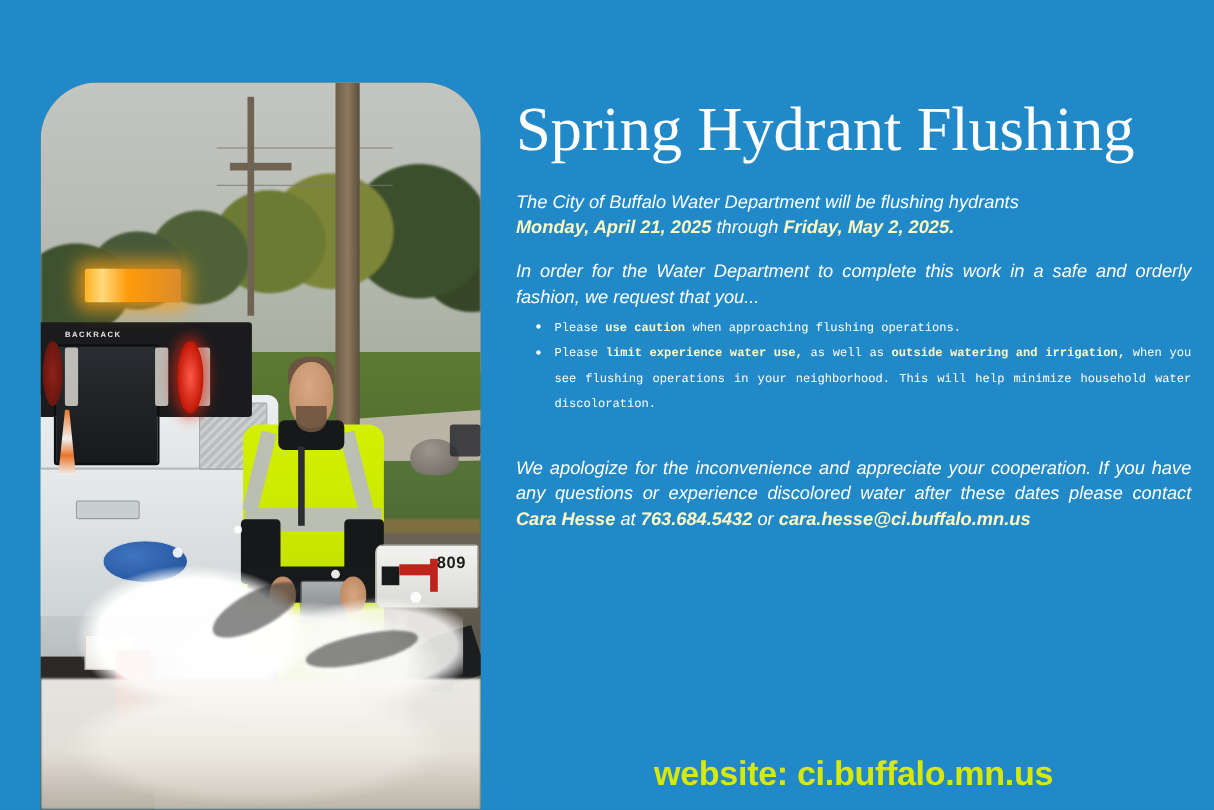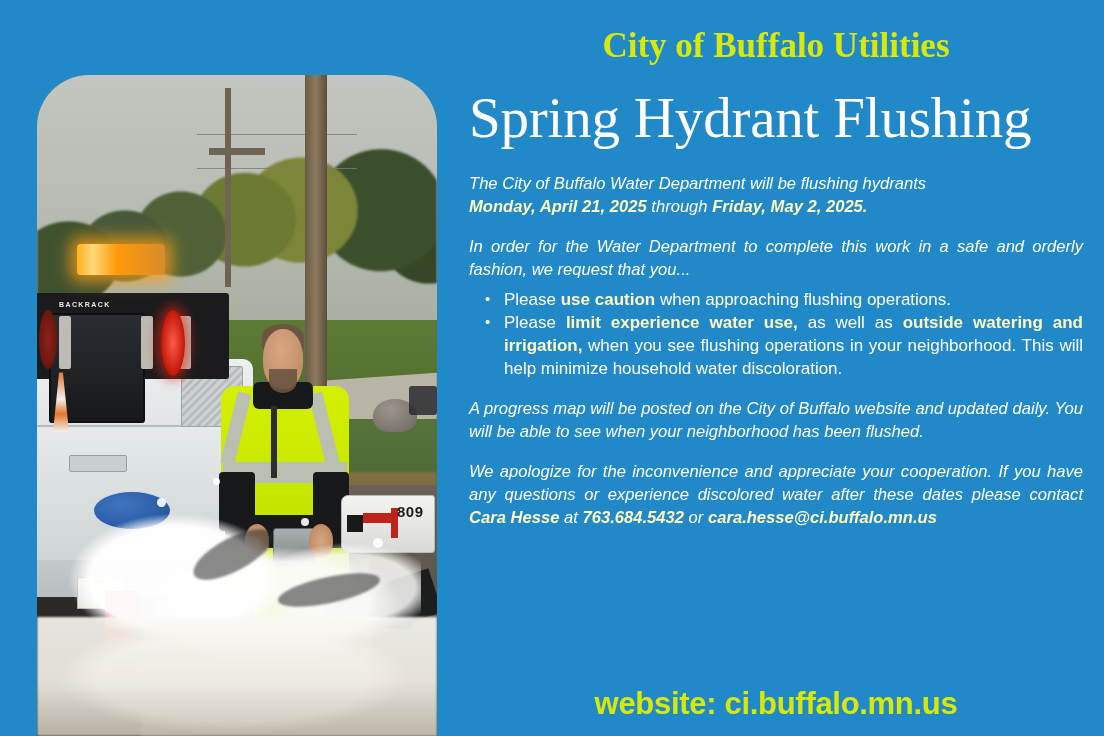--- a/index.html
+++ b/index.html
@@ -169,21 +169,21 @@
     font-family:"Liberation Serif", serif;
     font-size:57px;font-weight:400;color:#ffffff;line-height:1.05;
     letter-spacing:-0.2px;white-space:nowrap;
   }
   .body{position:absolute;top:172px;left:0;width:614px;color:#ffffff;}
   p{margin:0;font-size:16.6px;line-height:23px;color:#fff;font-style:italic;}
   p.just{text-align:justify;}
   .hl{color:#fef9c3;font-weight:700;}
   .gap{height:17px;}
   ul{margin:7px 0 0 0;padding:0 0 0 35px;list-style:none;}
-  li{position:relative;font-size:17px;line-height:23px;margin-bottom:0;text-align:justify;}
+  li{position:relative;font-size:11px;line-height:23px;margin-bottom:0;text-align:justify;font-family:Liberation Mono, monospace;}
   li::before{content:"•";position:absolute;left:-19px;top:-1px;color:#fff;font-size:15px;}
   .website{
     position:absolute;top:686px;left:0;width:614px;text-align:center;
     font-size:31px;font-weight:700;color:#d7e80b;
     font-family:"Liberation Sans", sans-serif;letter-spacing:-0.3px;
   }
 </style>
 </head>
 <body>
 
@@ -260,40 +260,38 @@
       <div class="spray" style="left:30%;top:64%;width:9px;height:9px;"></div>
       <div class="spray" style="left:44%;top:61%;width:7px;height:7px;"></div>
       <div class="spray" style="left:66%;top:67%;width:8px;height:8px;"></div>
       <div class="spray" style="left:18%;top:72%;width:6px;height:6px;"></div>
       <div class="spray" style="left:84%;top:70%;width:10px;height:10px;"></div>
     </div>
   </div>
 
   <div class="content">
 
-    <div class="eyebrow">City of Buffalo Utilities</div>
     <div class="maintitle">Spring Hydrant Flushing</div>
 
     <div class="body">
 
       <p>The City of Buffalo Water Department will be flushing hydrants</p>
       <p><span class="hl">Monday, April 21, 2025</span><span> through </span><span class="hl">Friday, May 2, 2025.</span></p>
 
       <div class="gap"></div>
 
       <p class="just">In order for the Water Department to complete this work in a safe and orderly fashion, we request that you...</p>
 
       <ul>
         <li><span>Please </span><span class="hl">use caution</span><span> when approaching flushing operations.</span></li>
         <li><span>Please </span><span class="hl">limit experience water use,</span><span> as well as </span><span class="hl">outside watering and irrigation,</span><span> when you see flushing operations in your neighborhood. This will help minimize household water discoloration.</span></li>
       </ul>
 
       <div class="gap"></div>
 
-      <p class="just">A progress map will be posted on the City of Buffalo website and updated daily. You will be able to see when your neighborhood has been flushed.</p>
 
       <div class="gap"></div>
 
       <p class="just"><span>We apologize for the inconvenience and appreciate your cooperation. If you have any questions or experience discolored water after these dates please contact </span><span class="hl">Cara Hesse</span><span> at </span><span class="hl">763.684.5432</span><span> or </span><span class="hl">cara.hesse@ci.buffalo.mn.us</span></p>
 
     </div>
 
     <div class="website">website: ci.buffalo.mn.us</div>
   </div>
 </div>

